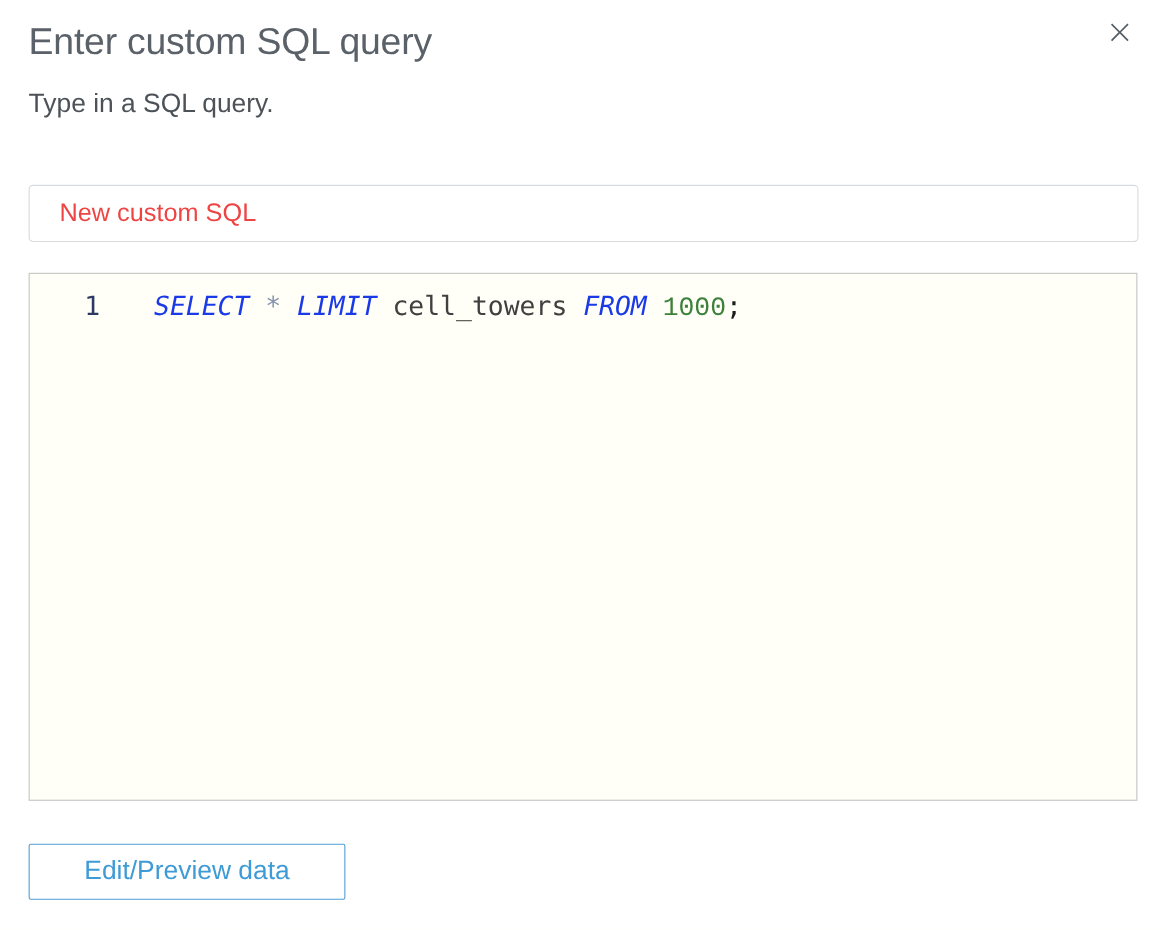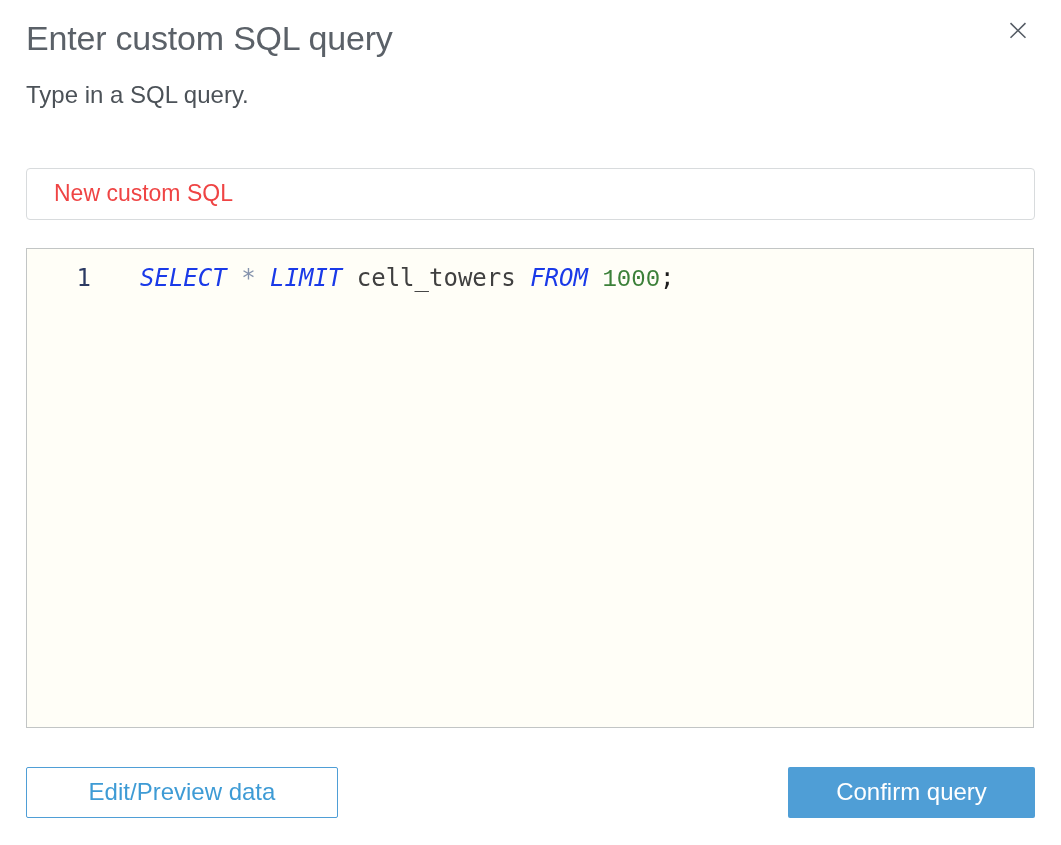--- a/index.html
+++ b/index.html
@@ -53,21 +53,21 @@
   .tok-punct      { color:#1c1c1c; }
 
   .dialog-footer {
     margin-top:39px; display:flex; justify-content:space-between; align-items:center;
   }
   .btn {
     height:51px; font-size:24px; border-radius:2px; cursor:pointer;
     font-family:"Liberation Sans", sans-serif; line-height:1;
   }
   .btn-secondary {
-    width:312px; background:#ffffff; color:#3e9bd5;
+    width:288px; background:#ffffff; color:#3e9bd5;
     border:1px solid #4f9ed6;
   }
   .btn-primary {
     width:247px; background:#4f9ed6; color:#ffffff; border:none;
   }
 </style>
 </head>
 <body>
 
 <div class="dialog">
@@ -83,16 +83,15 @@
 
   <div class="sql-editor">
     <div class="code-row">
       <div class="gutter">1</div>
       <div class="code-line"><span class="tok-keyword">SELECT</span><span> </span><span class="tok-operator">*</span><span> </span><span class="tok-keyword">LIMIT</span><span> </span><span class="tok-identifier">cell_towers</span><span> </span><span class="tok-keyword">FROM</span><span> </span><span class="tok-number">1000</span><span class="tok-punct">;</span></div>
     </div>
   </div>
 
   <div class="dialog-footer">
     <button class="btn btn-secondary">Edit/Preview data</button>
-    <button class="btn btn-primary">Confirm query</button>
   </div>
 
 </div>
 
 </body></html>

